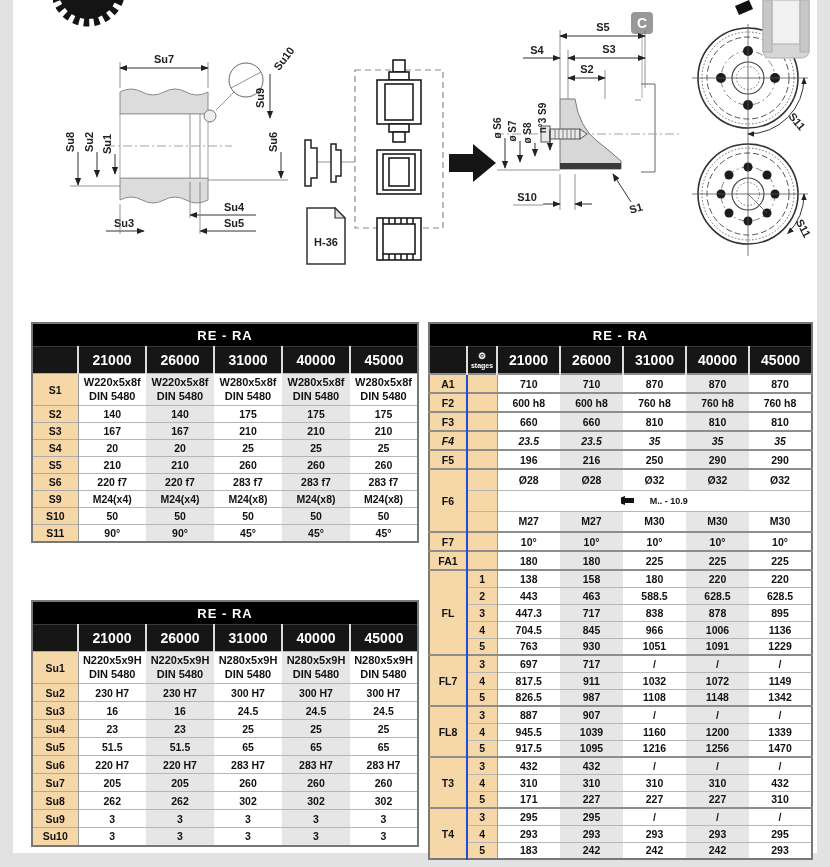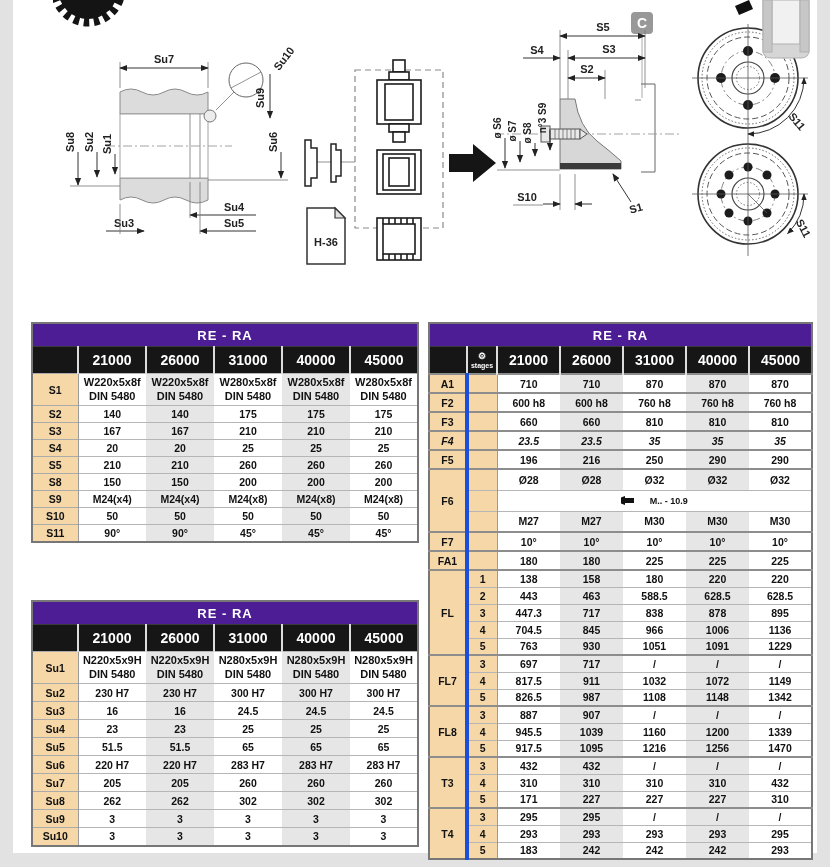--- a/index.html
+++ b/index.html
@@ -7,36 +7,36 @@
   .page{position:absolute;left:13px;top:0;width:804px;height:853px;background:#ffffff;}
   .diag{position:absolute;}
   svg text.lbl{font-family:"Liberation Sans",sans-serif;font-size:11px;font-weight:600;fill:#222;}
   svg text.lblsm{font-family:"Liberation Sans",sans-serif;font-size:10px;font-weight:600;fill:#222;}
   svg .cl{stroke:#999;stroke-width:0.9;stroke-dasharray:9 3 2 3;}
   svg .ext{stroke:#777;stroke-width:0.8;}
   svg .dim{stroke:#333;stroke-width:1;}
 
   table.dtable{position:absolute;border-collapse:collapse;table-layout:fixed;background:#fff;border:2px solid #777;}
   table.dtable th,table.dtable td{padding:0;margin:0;}
-  tr.titlerow th{background:#4c1d95;color:#fff;font-size:13px;font-weight:700;height:22px;text-align:center;letter-spacing:1px;border:0;}
+  tr.titlerow th{background:#000000;color:#fff;font-size:13px;font-weight:700;height:22px;text-align:center;letter-spacing:1px;border:0;}
   tr.colsrow th{background:#161616;color:#fff;font-size:14px;font-weight:700;height:26px;text-align:center;border:0;border-top:1px solid #3a3a3a;}
   tr.colsrow th.colh{border-left:2px solid #ddd;}
   tr.colsrow th.cornerh{border-left:0;}
   .stwrap{display:flex;flex-direction:column;align-items:center;justify-content:center;line-height:1;}
   .stwrap .gear{font-size:9px;}
   .stwrap .stlbl{font-size:7px;font-weight:700;margin-top:1px;}
   tbody th.rowlabel{background:#f5d7a8;font-size:10.5px;font-weight:700;text-align:center;border-top:1px solid #ababab;border-right:1px solid #9a9a9a;color:#111;}
   tbody td{font-size:10.5px;font-weight:700;text-align:center;border-top:1px solid #b6b6b6;color:#111;}
   tbody td.c1,tbody td.c3{background:#e6e6e6;}
   tbody td.multiline{white-space:pre-line;font-size:11px;line-height:1.25;}
   table.simple tbody tr{height:17px;}
   table.simple2 tbody tr{height:18px;}
   table.simple tbody tr.tall,table.simple2 tbody tr.tall{height:32px;}
   tbody td.stage{background:#f5d7a8;border-right:1px solid #9a9a9a;border-left:1px solid #c9ab7e;}
-  tbody th.glabel{border-right:4px solid #1d4ed8;}
+  tbody th.glabel{border-right:2px solid #1d4ed8;}
   tr.gfirst th,tr.gfirst td{border-top:2px solid #8d8d8d;}
   tbody td.spancell{background:#fff;text-align:center;font-size:9px;font-weight:700;}
   tbody td.spancell span{vertical-align:middle;}
 </style>
 </head>
 <body>
 
 <div class="page">
 
   <svg class="diag" style="left:40px;top:0" width="74" height="42" viewBox="0 0 74 42">
@@ -303,26 +303,26 @@
         </tr>
         <tr>
           <th class="rowlabel">S5</th>
           <td class="c0">210</td>
           <td class="c1">210</td>
           <td class="c2">260</td>
           <td class="c3">260</td>
           <td class="c4">260</td>
         </tr>
         <tr>
-          <th class="rowlabel">S8</th>
-          <td class="c0">150</td>
-          <td class="c1">150</td>
-          <td class="c2">200</td>
-          <td class="c3">200</td>
-          <td class="c4">200</td>
+          <th class="rowlabel">S6</th>
+          <td class="c0">220 f7</td>
+          <td class="c1">220 f7</td>
+          <td class="c2">283 f7</td>
+          <td class="c3">283 f7</td>
+          <td class="c4">283 f7</td>
         </tr>
         <tr>
           <th class="rowlabel">S9</th>
           <td class="c0">M24(x4)</td>
           <td class="c1">M24(x4)</td>
           <td class="c2">M24(x8)</td>
           <td class="c3">M24(x8)</td>
           <td class="c4">M24(x8)</td>
         </tr>
         <tr>

